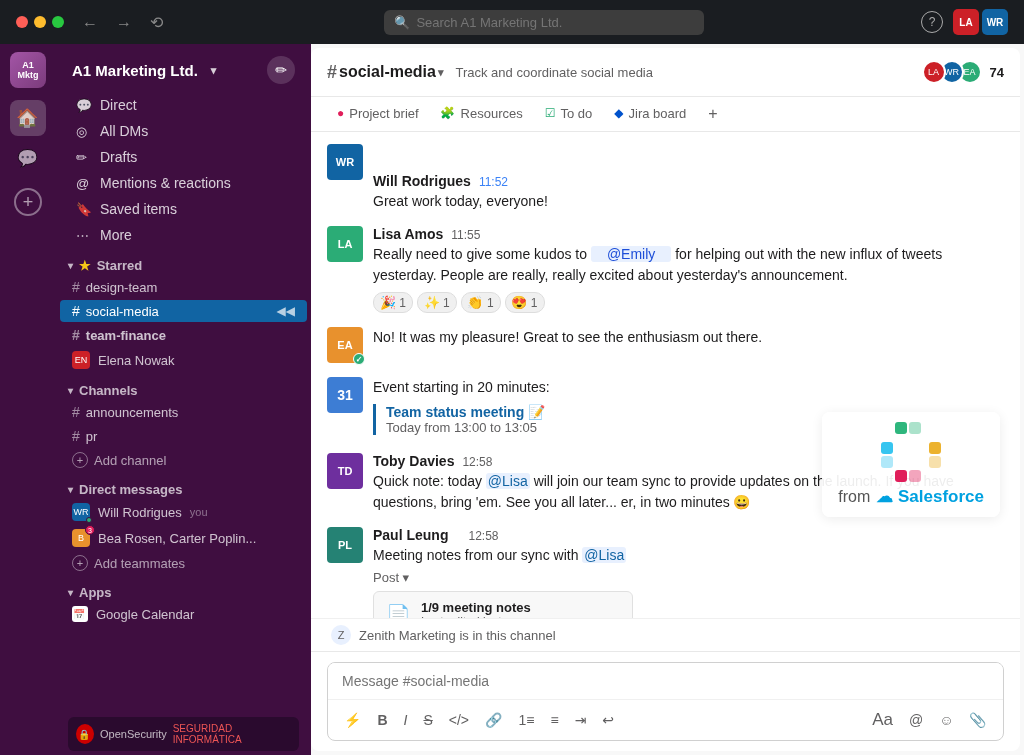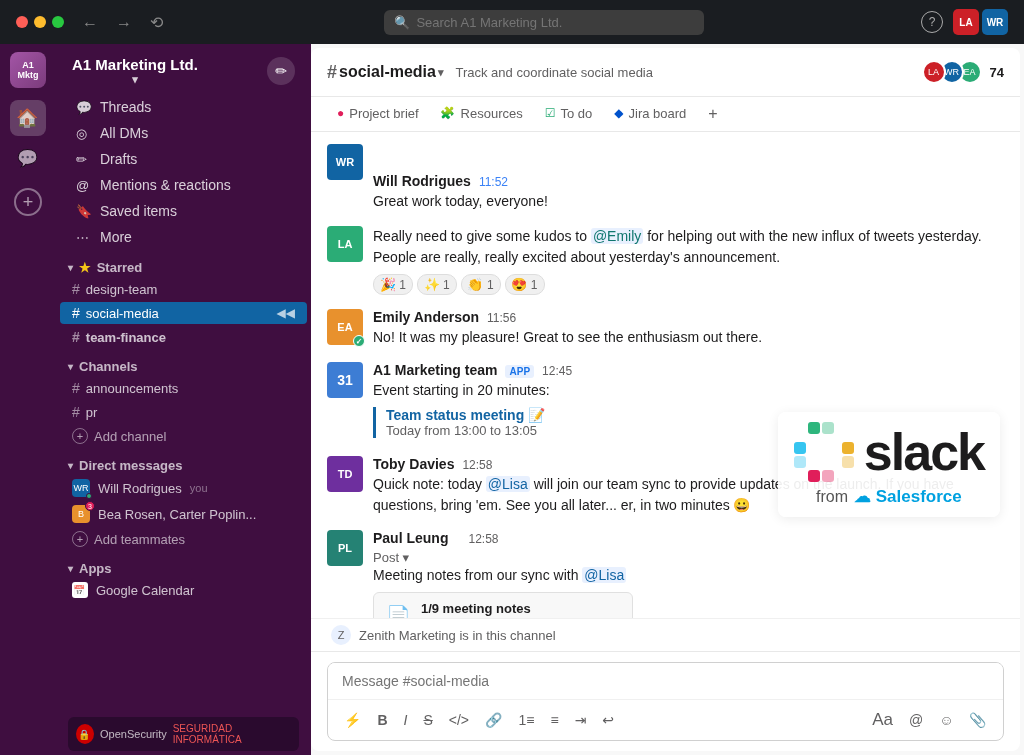--- a/index.html
+++ b/index.html
@@ -41,30 +41,30 @@
   <div style="width:56px; background:#3f0e40; display:flex; flex-direction:column; align-items:center; padding:8px 0; gap:4px;">
     <div style="width:36px; height:36px; border-radius:8px; background:linear-gradient(135deg,#a355a6,#7b3b7c); display:flex; align-items:center; justify-content:center; color:#fff; font-size:9px; font-weight:bold; text-align:center; cursor:pointer;">A1<br>Mktg</div>
     <div style="width:36px; height:36px; border-radius:8px; display:flex; align-items:center; justify-content:center; cursor:pointer; color:rgba(255,255,255,0.8); font-size:18px; margin-top:8px; background:rgba(255,255,255,0.2);">🏠</div>
     <div style="width:36px; height:36px; border-radius:8px; display:flex; align-items:center; justify-content:center; cursor:pointer; color:rgba(255,255,255,0.6); font-size:17px;">💬</div>
     <div style="width:28px; height:28px; border-radius:50%; border:2px solid rgba(255,255,255,0.4); display:flex; align-items:center; justify-content:center; color:rgba(255,255,255,0.6); font-size:18px; cursor:pointer; margin-top:8px;">+</div>
   </div>
 
   <div style="width:255px; background:#3f0e40; color:#ccc; display:flex; flex-direction:column; flex-shrink:0; overflow-y:auto;">
 
     <div style="display:flex; align-items:center; justify-content:space-between; padding:12px 16px 8px;">
-      <div style="color:#fff; font-weight:700; font-size:15px; display:flex; align-items:center; gap:0; cursor:pointer;flex-direction:column;">
+      <div style="color:#fff; font-weight:700; font-size:15px; display:flex; align-items:center; gap:13px; cursor:pointer;">
         <span>A1 Marketing Ltd.</span>
         <span style="font-size:11px; opacity:0.8;">▾</span>
       </div>
       <div style="width:28px; height:28px; border-radius:50%; background:rgba(255,255,255,0.15); display:flex; align-items:center; justify-content:center; cursor:pointer; color:#fff; font-size:14px;">✏</div>
     </div>
 
     <div style="display:flex; align-items:center; gap:8px; padding:4px 16px; cursor:pointer; font-size:14px; color:rgba(255,255,255,0.8); border-radius:4px; margin:1px 4px;">
       <span style="font-size:13px; width:16px;">💬</span>
-      <span>Threads</span>
+      <span>Direct</span>
     </div>
     <div style="display:flex; align-items:center; gap:8px; padding:4px 16px; cursor:pointer; font-size:14px; color:rgba(255,255,255,0.8); border-radius:4px; margin:1px 4px;">
       <span style="font-size:13px; width:16px;">◎</span>
       <span>All DMs</span>
     </div>
     <div style="display:flex; align-items:center; gap:8px; padding:4px 16px; cursor:pointer; font-size:14px; color:rgba(255,255,255,0.8); border-radius:4px; margin:1px 4px;">
       <span style="font-size:13px; width:16px;">✏</span>
       <span>Drafts</span>
     </div>
     <div style="display:flex; align-items:center; gap:8px; padding:4px 16px; cursor:pointer; font-size:14px; color:rgba(255,255,255,0.8); border-radius:4px; margin:1px 4px;">
@@ -90,20 +90,24 @@
       <span>design-team</span>
     </div>
     <div style="display:flex; align-items:center; gap:6px; padding:3px 12px; cursor:pointer; font-size:13px; color:#fff; border-radius:4px; margin:1px 4px; background:#1164a3;">
       <span style="font-size:14px;">#</span>
       <span>social-media</span>
       <span style="margin-left:auto; font-size:12px; opacity:0.7;">◀◀</span>
     </div>
     <div style="display:flex; align-items:center; gap:6px; padding:3px 12px; cursor:pointer; font-size:13px; color:rgba(255,255,255,0.75); border-radius:4px; margin:1px 4px; font-weight:600;">
       <span style="font-size:14px; opacity:0.7;">#</span>
       <span>team-finance</span>
+    </div>
+    <div style="display:flex; align-items:center; gap:8px; padding:3px 12px; cursor:pointer; font-size:13px; color:rgba(255,255,255,0.75); border-radius:4px; margin:1px 4px;">
+      <div style="width:18px; height:18px; border-radius:4px; background:#cc2027; display:flex; align-items:center; justify-content:center; font-size:9px; color:#fff; flex-shrink:0;">EN</div>
+      <span>Elena Nowak</span>
     </div>
 
     <div style="display:flex; align-items:center; gap:6px; padding:10px 12px 2px; cursor:pointer; font-size:13px; font-weight:600; color:rgba(255,255,255,0.7);">
       <span style="font-size:10px;">▾</span>
       <span>Channels</span>
     </div>
     <div style="display:flex; align-items:center; gap:6px; padding:3px 12px; cursor:pointer; font-size:13px; color:rgba(255,255,255,0.75); border-radius:4px; margin:1px 4px;">
       <span style="font-size:14px; opacity:0.7;">#</span>
       <span>announcements</span>
     </div>
@@ -205,52 +209,47 @@
               <span style="font-weight:700; font-size:14px; color:#1d1c1d;">Will Rodrigues</span>
               <span style="font-size:12px; color:#3b82f6;margin-top:31px;">11:52</span>
             </div>
             <div style="font-size:14px; color:#1d1c1d; line-height:1.5;">Great work today, everyone!</div>
           </div>
         </div>
 
         <div class="message-row" style="display:flex; gap:10px; margin-bottom:14px;">
           <div style="width:36px; height:36px; border-radius:4px; background:#2bac76; flex-shrink:0; display:flex; align-items:center; justify-content:center; color:#fff; font-size:11px; font-weight:bold;">LA</div>
           <div style="flex:1;">
-            <div style="font-size:14px; color:#1d1c1d; line-height:1.5;">Really need to give some kudos to <span style="color:#0f766e; background:#e8f0fe; border-radius:3px; padding:0 2px;">@Emily</span> for helping out with the new influx of tweets yesterday. People are really, really excited about yesterday's announcement.</div>
+            <div style="display:flex; align-items:baseline; gap:8px; margin-bottom:2px;">
+              <span style="font-weight:700; font-size:14px; color:#1d1c1d;">Lisa Amos</span>
+              <span style="font-size:12px; color:#616061;">11:55</span>
+            </div>
+            <div style="font-size:14px; color:#1d1c1d; line-height:1.5;">Really need to give some kudos to <span style="color:#1d4ed8; background:#e8f0fe; border-radius:3px; padding:0 16px;">@Emily</span> for helping out with the new influx of tweets yesterday. People are really, really excited about yesterday's announcement.</div>
             <div style="display:flex; gap:4px; margin-top:6px; flex-wrap:wrap;">
               <div style="display:flex; align-items:center; gap:3px; background:#f0f0f0; border:1px solid #ddd; border-radius:10px; padding:2px 6px; font-size:13px; cursor:pointer;">🎉 <span style="font-size:12px; color:#616061;">1</span></div>
               <div style="display:flex; align-items:center; gap:3px; background:#f0f0f0; border:1px solid #ddd; border-radius:10px; padding:2px 6px; font-size:13px; cursor:pointer;">✨ <span style="font-size:12px; color:#616061;">1</span></div>
               <div style="display:flex; align-items:center; gap:3px; background:#f0f0f0; border:1px solid #ddd; border-radius:10px; padding:2px 6px; font-size:13px; cursor:pointer;">👏 <span style="font-size:12px; color:#616061;">1</span></div>
               <div style="display:flex; align-items:center; gap:3px; background:#f0f0f0; border:1px solid #ddd; border-radius:10px; padding:2px 6px; font-size:13px; cursor:pointer;">😍 <span style="font-size:12px; color:#616061;">1</span></div>
             </div>
           </div>
         </div>
 
         <div class="message-row" style="display:flex; gap:10px; margin-bottom:14px;">
           <div style="width:36px; height:36px; border-radius:4px; background:#e8912d; flex-shrink:0; display:flex; align-items:center; justify-content:center; color:#fff; font-size:11px; font-weight:bold; position:relative;">
             EA
             <div style="width:12px; height:12px; background:#2bac76; border-radius:50%; border:1.5px solid #fff; position:absolute; bottom:-2px; right:-2px; display:flex; align-items:center; justify-content:center; font-size:8px; color:#fff;">✓</div>
           </div>
           <div style="flex:1;">
-            <div style="display:flex; align-items:baseline; gap:8px; margin-bottom:2px;">
-              <span style="font-weight:700; font-size:14px; color:#1d1c1d;">Emily Anderson</span>
-              <span style="font-size:12px; color:#616061;">11:56</span>
-            </div>
             <div style="font-size:14px; color:#1d1c1d; line-height:1.5;">No! It was my pleasure! Great to see the enthusiasm out there.</div>
           </div>
         </div>
 
         <div class="message-row" style="display:flex; gap:10px; margin-bottom:18px;">
           <div style="width:36px; height:36px; border-radius:4px; background:#3d7dd4; flex-shrink:0; display:flex; align-items:center; justify-content:center; color:#fff; font-size:14px; font-weight:700;">31</div>
           <div style="flex:1;">
-            <div style="display:flex; align-items:baseline; gap:8px; margin-bottom:2px;">
-              <span style="font-weight:700; font-size:14px; color:#1d1c1d;">A1 Marketing team</span>
-              <span style="background:#e8f0fe; color:#1a73e8; font-size:10px; font-weight:600; padding:1px 4px; border-radius:3px;">APP</span>
-              <span style="font-size:12px; color:#616061;">12:45</span>
-            </div>
             <div style="font-size:14px; color:#1d1c1d; line-height:1.5;">Event starting in 20 minutes:</div>
             <div style="border-left:3px solid #1264a3; padding-left:10px; margin-top:6px;">
               <div style="color:#1264a3; font-weight:600; font-size:14px; cursor:pointer;">Team status meeting 📝</div>
               <div style="font-size:13px; color:#616061;">Today from 13:00 to 13:05</div>
             </div>
           </div>
         </div>
 
         <div class="message-row" style="display:flex; gap:10px; margin-bottom:14px;">
           <div style="width:36px; height:36px; border-radius:4px; background:#6e2f9e; flex-shrink:0; display:flex; align-items:center; justify-content:center; color:#fff; font-size:11px; font-weight:bold;">TD</div>
@@ -263,22 +262,22 @@
           </div>
         </div>
 
         <div class="message-row" style="display:flex; gap:10px; margin-bottom:14px;">
           <div style="width:36px; height:36px; border-radius:4px; background:#258274; flex-shrink:0; display:flex; align-items:center; justify-content:center; color:#fff; font-size:11px; font-weight:bold;">PL</div>
           <div style="flex:1;">
             <div style="display:flex; align-items:baseline; gap:20px; margin-bottom:2px;">
               <span style="font-weight:700; font-size:14px; color:#1d1c1d;">Paul Leung</span>
               <span style="font-size:12px; color:#616061;">12:58</span>
             </div>
+            <div style="font-size:14px; color:#1d1c1d; line-height:1.5;">Meeting notes from our sync with <span style="color:#1264a3; background:#e8f0fe; border-radius:3px; padding:0 2px;">@Lisa</span></div>
             <div style="font-size:13px; color:#616061; cursor:pointer; margin-top:4px; display:flex; align-items:center; gap:4px;">Post ▾</div>
-            <div style="font-size:14px; color:#1d1c1d; line-height:1.5;">Meeting notes from our sync with <span style="color:#1264a3; background:#e8f0fe; border-radius:3px; padding:0 2px;">@Lisa</span></div>
             <div style="background:#f8f8f8; border:1px solid #e0e0e0; border-radius:6px; padding:8px 12px; display:flex; align-items:center; gap:10px; margin-top:6px; max-width:260px; cursor:pointer;">
               <span style="font-size:20px; color:#1264a3;">📄</span>
               <div>
                 <div style="font-weight:600; font-size:13px; color:#1d1c1d;">1/9 meeting notes</div>
                 <div style="font-size:12px; color:#616061;">Last edited just now</div>
               </div>
             </div>
           </div>
         </div>
 
@@ -289,21 +288,20 @@
               <rect x="0" y="20" width="12" height="12" rx="3" fill="#36c5f0"></rect>
               <rect x="0" y="34" width="12" height="12" rx="3" fill="#36c5f0" opacity="0.4"></rect>
               <rect x="14" y="0" width="12" height="12" rx="3" fill="#2eb67d"></rect>
               <rect x="28" y="0" width="12" height="12" rx="3" fill="#2eb67d" opacity="0.4"></rect>
               <rect x="48" y="20" width="12" height="12" rx="3" fill="#ecb22e"></rect>
               <rect x="48" y="34" width="12" height="12" rx="3" fill="#ecb22e" opacity="0.4"></rect>
               <rect x="14" y="48" width="12" height="12" rx="3" fill="#e01e5a"></rect>
               <rect x="28" y="48" width="12" height="12" rx="3" fill="#e01e5a" opacity="0.4"></rect>
               <rect x="14" y="20" width="26" height="20" rx="2" fill="#36c5f0" opacity="0"></rect>
             </svg>
-            <div style="font-size:52px; font-weight:800; color:#1d1c1d; font-family:sans-serif; letter-spacing:-2px;">slack</div>
           </div>
           <div style="font-size:16px; color:#555; display:flex; align-items:center; gap:6px;">
             <span>from</span>
             <span style="color:#00a1e0; font-weight:700; font-size:17px;">☁ Salesforce</span>
           </div>
         </div>
 
       </div>
 
       <div style="display:flex; align-items:center; gap:8px; padding:6px 20px; background:#fff; border-top:1px solid #f0f0f0; font-size:13px; color:#616061;">

